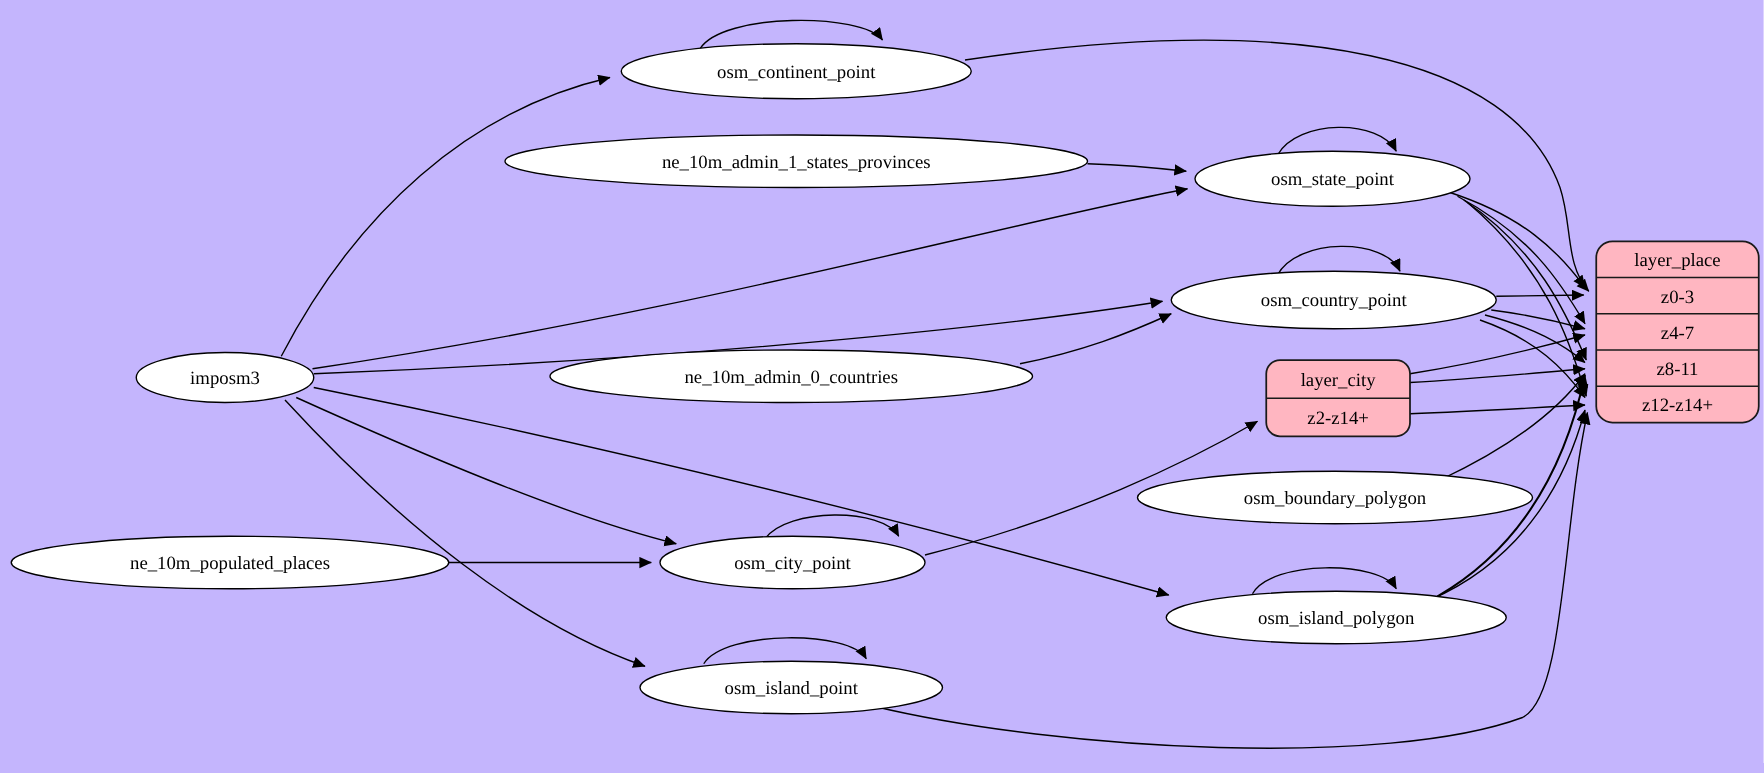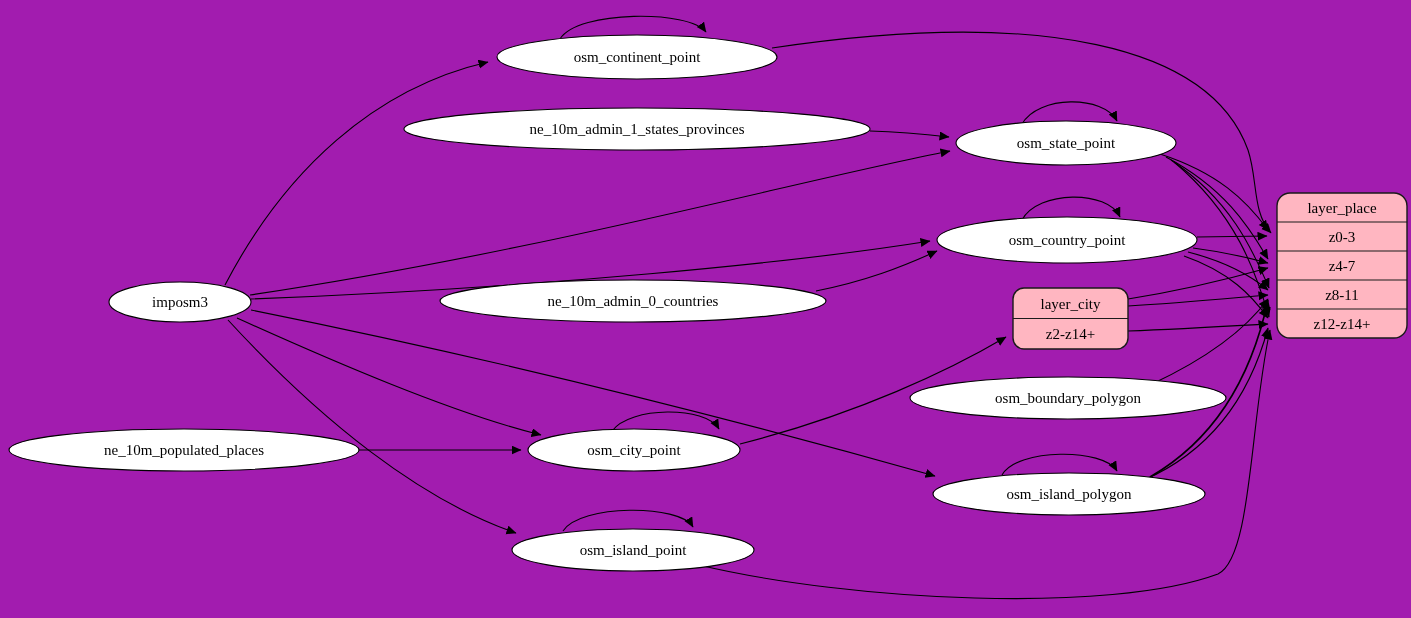--- a/index.html
+++ b/index.html
@@ -4,21 +4,21 @@
 <style>
   html, body {
     margin: 0;
     padding: 0;
     background: #ffffff;
   }
   .canvas {
     width: 1411px;
     height: 618px;
     position: relative;
-    background: #a21caf;
+    background: #c4b5fd;
     font-family: "Liberation Serif", "DejaVu Serif", serif;
   }
   svg { display: block; }
   .edge {
     fill: none;
     stroke: #000000;
     stroke-width: 1.1;
   }
   .edge-thick {
     fill: none;

